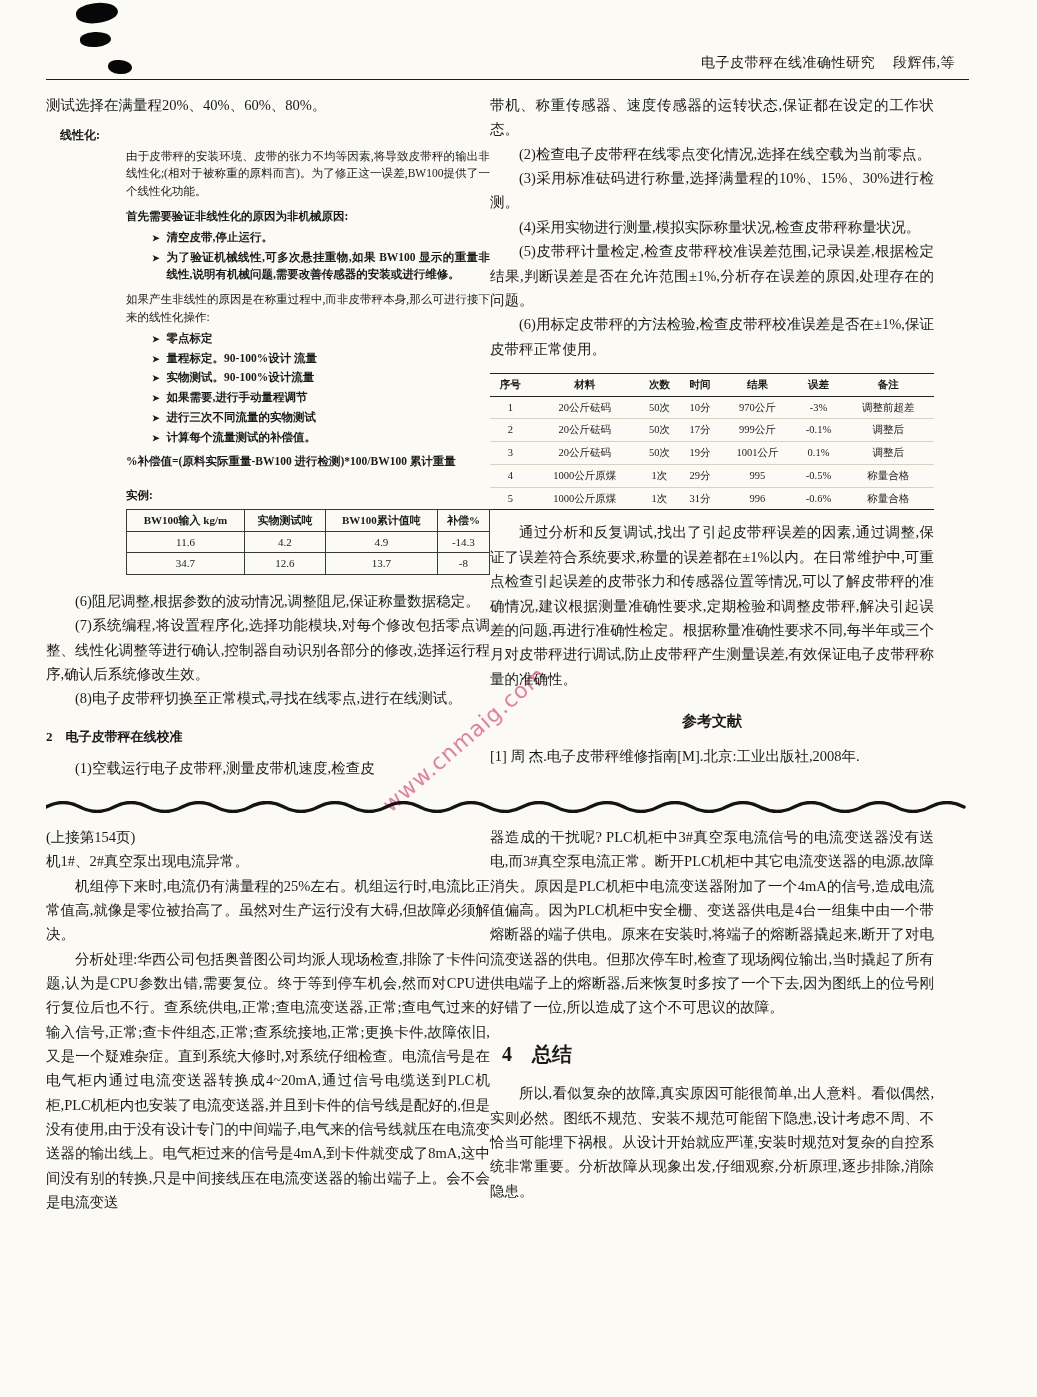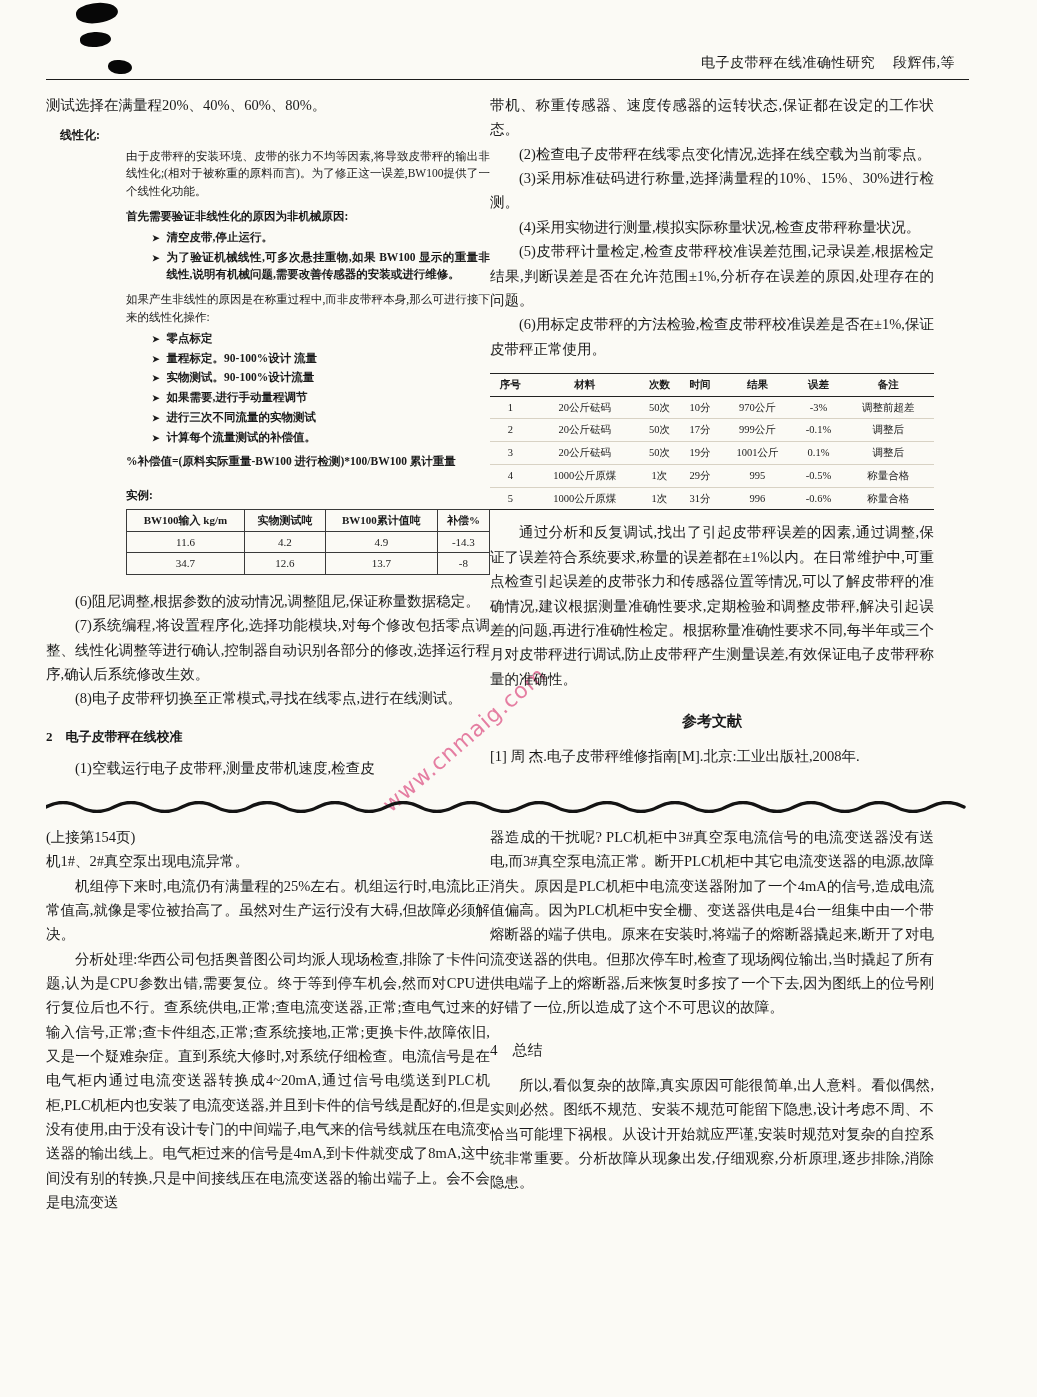--- a/index.html
+++ b/index.html
@@ -42,21 +42,21 @@
   .cal-table th{border-bottom:1px solid #222;font-weight:700;padding:3px 2px;text-align:center;}
   .cal-table td{padding:3px 2px;text-align:center;border-bottom:1px solid #d8d2c4;}
   .cal-table tr:last-child td{border-bottom:none;}
 
   .ref-heading{text-align:center;font-size:15px;font-weight:700;margin:18px 0 10px 0;}
 
   
   .separator{margin:20px 0 12px 0;}
   .separator svg{display:block;}
 
-  .sum-heading{font-size:15px;font-weight:400;margin:18px 0 10px 0;}
+  .sum-heading{font-size:20px;font-weight:700;margin:18px 0 10px 12px;}
 
   
   .watermark{position:absolute;left:394px;top:792px;transform:rotate(-41deg);transform-origin:left bottom;
              font-family:"DejaVu Sans","Liberation Sans",sans-serif;font-size:22px;letter-spacing:1px;
              color:#e0608e;opacity:.8;pointer-events:none;}
 
   
   .artifact{position:absolute;background:#070707;border-radius:45% 55% 50% 50%;}
   .artifact.a1{left:76px;top:3px;width:42px;height:20px;transform:rotate(-7deg);}
   .artifact.a2{left:80px;top:32px;width:31px;height:15px;transform:rotate(-4deg);}

